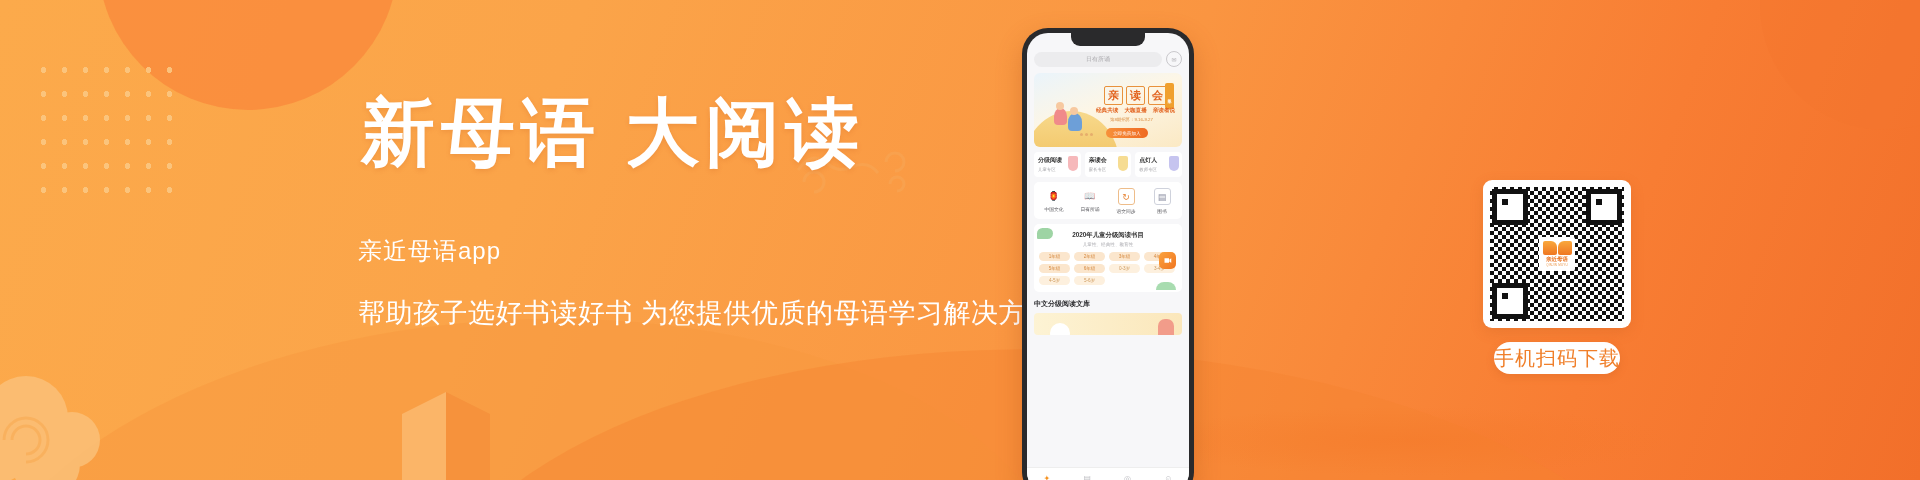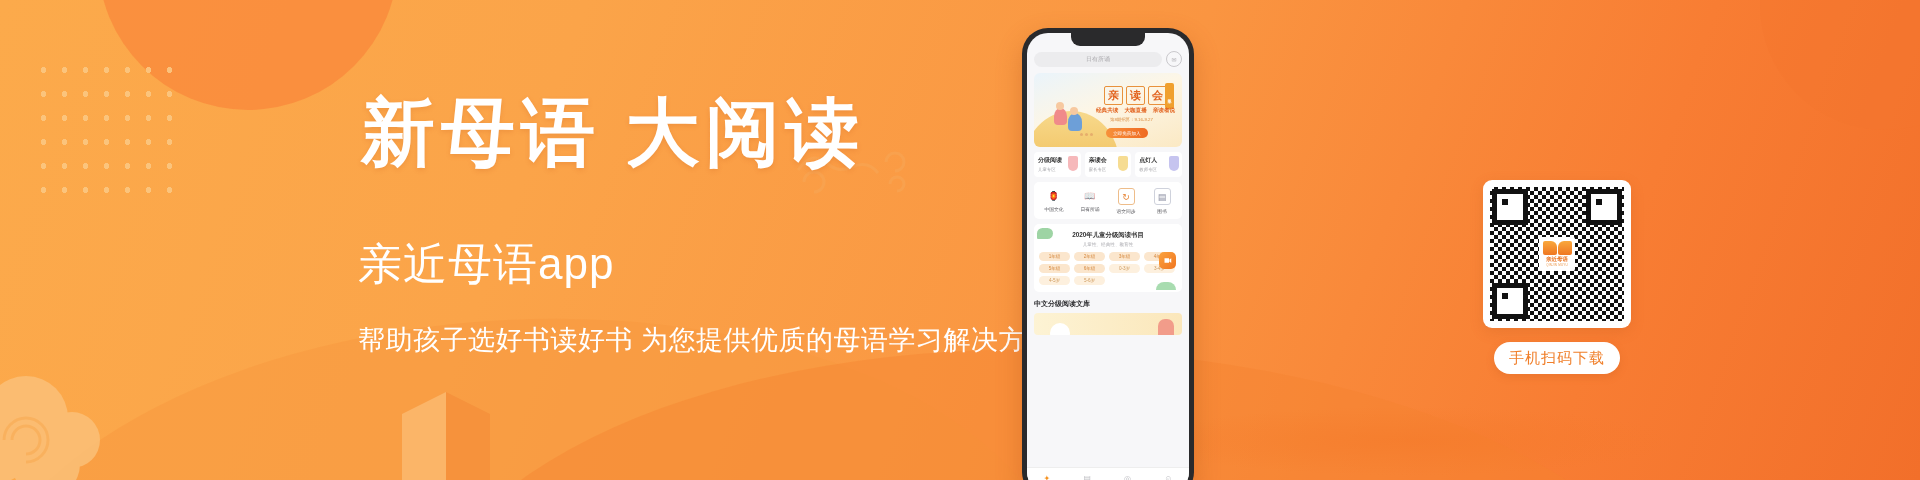--- a/index.html
+++ b/index.html
@@ -73,21 +73,21 @@
     font-size: 74px;
     line-height: 1.05;
     color: #ffffff;
     letter-spacing: 6px;
     margin: 9px;
     text-shadow: 0 2px 5px rgba(190,80,20,.18);
     white-space: nowrap;
   }
   .subtitle {
     margin: 62px 0 0 6px;
-    font-size: 44px;
+    font-size: 24px;
     color: #ffffff;
     letter-spacing: 1px;
     font-weight: 400;
     white-space: nowrap;
   }
   .tagline {
     margin: 28px 0 0 6px;
     font-size: 27px;
     color: #ffffff;
     letter-spacing: .5px;
@@ -337,21 +337,21 @@
   .qr-book span:last-child { border-radius: 6px 2px 2px 2px; }
   .qr-logo-text { font-size: 5.5px; color: #e8711f; font-weight: bold; margin-top: 1px; }
   .qr-logo-en { font-size: 3px; color: #eb9a52; letter-spacing: .2px; }
 
   .dl-btn {
     margin: 14px auto 0 auto;
     width: 126px; height: 32px;
     background: #ffffff;
     border-radius: 16px;
     color: #f07f2a;
-    font-size: 15px;
+    font-size: 20px;
     display: flex; align-items: center; justify-content: center;
     letter-spacing: 1px;
     box-shadow: 0 3px 9px rgba(180,80,20,.18);
     cursor: pointer;
   }
 </style>
 </head>
 <body>
 
 <div class="banner">

